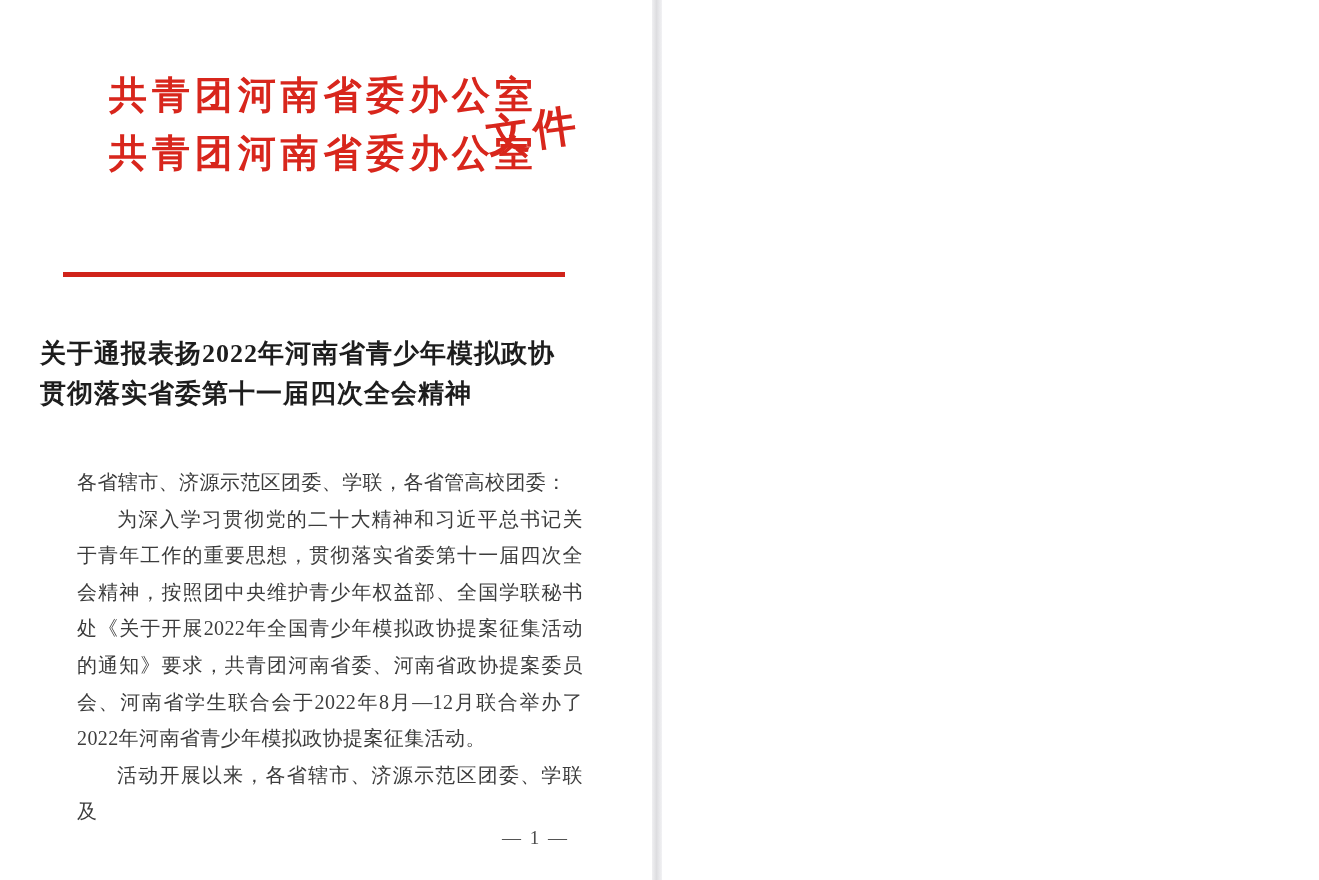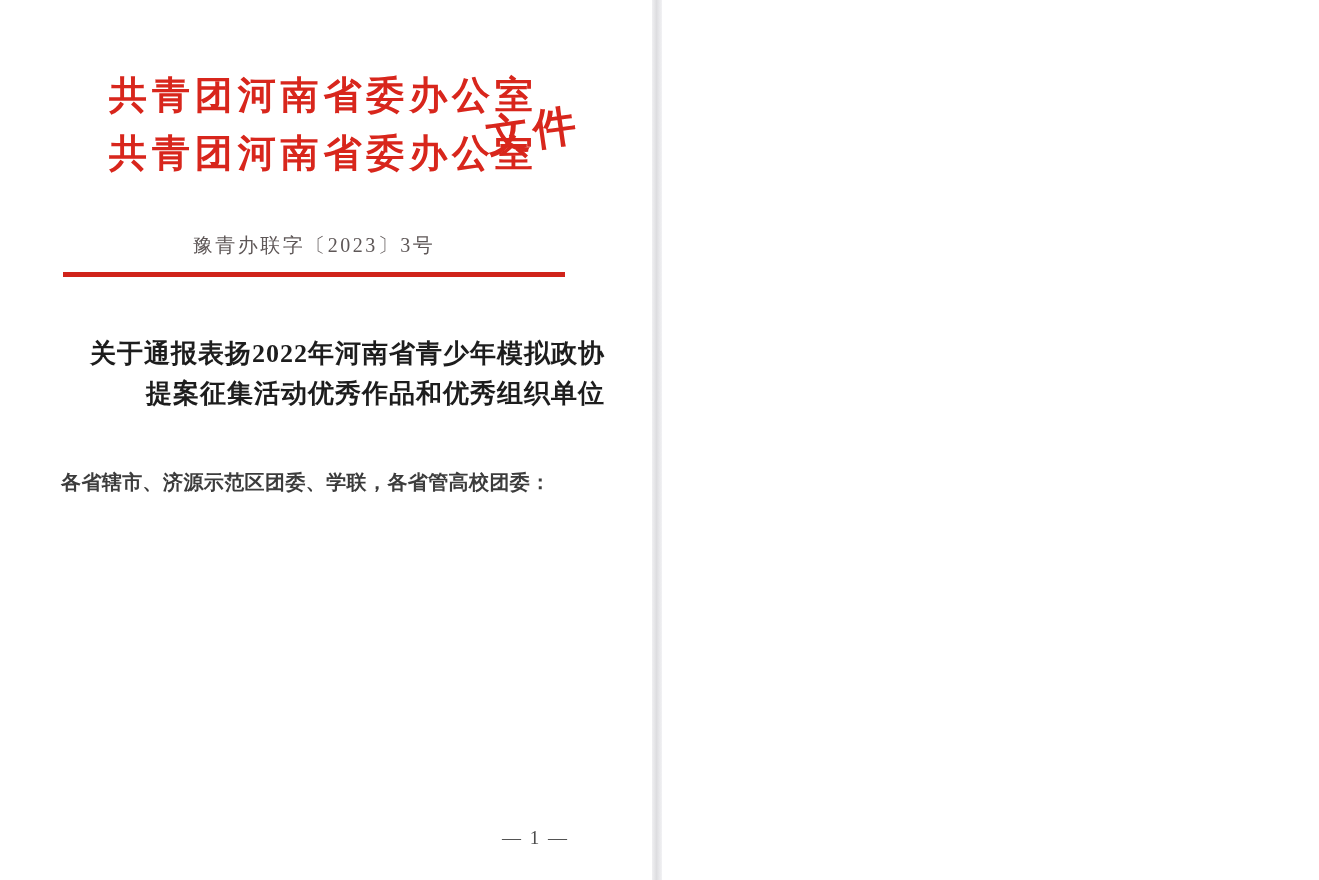--- a/index.html
+++ b/index.html
@@ -47,34 +47,34 @@
     letter-spacing: 2.5px;
   }
   .red-line {
     position: absolute; left: 63px; top: 272px; width: 502px; height: 5px;
     background: #d0231a;
   }
 
   
   .title-block {
     position: absolute; left: 40px; top: 334px; width: 565px;
-    text-align: right; font-weight: bold; color: #1d1d1d;
+    text-align: left; font-weight: bold; color: #1d1d1d;
     font-size: 26px; line-height: 40px; letter-spacing: 1px;
   }
 
   
   .body-block {
     position: absolute;
     color: #3c3c3c; font-size: 20px; line-height: 36.6px;
     letter-spacing: 0.4px;
     text-align: justify;
   }
   .body-block p { margin: 0; padding: 0; }
   .indent { text-indent: 2em; }
-  .body-left  { left: 61px;  top: 464px; width: 506px; font-weight: bold; }
+  .body-left  { left: 77px;  top: 464px; width: 506px; }
 
   
   .page-num {
     position: absolute; top: 827px;
     font-size: 19px; color: #4c4c4c; letter-spacing: 2px;
     white-space: nowrap;
   }
   .page-num-1 { left: 63px; width: 506px; text-align: right; }
 </style>
 </head>
@@ -84,31 +84,32 @@
 
   <div class="page page-left">
 
     <div class="org-block">
       <div class="org-line">共青团河南省委办公室</div>
       <div class="org-line">共青团河南省委办公室</div>
     </div>
 
     <div class="doc-type">文件</div>
 
-    <div class="doc-number">豫青办联字〔2023〕3号</div>
 
     <div class="red-line"></div>
 
     <div class="title-block">
       <div>关于通报表扬2022年河南省青少年模拟政协</div>
-      <div>提案征集活动优秀作品和优秀组织单位</div>
+      <div>贯彻落实省委第十一届四次全会精神</div>
     </div>
 
     <div class="body-block body-left">
       <p>各省辖市、济源示范区团委、学联，各省管高校团委：</p>
+      <p class="indent">为深入学习贯彻党的二十大精神和习近平总书记关于青年工作的重要思想，贯彻落实省委第十一届四次全会精神，按照团中央维护青少年权益部、全国学联秘书处《关于开展2022年全国青少年模拟政协提案征集活动的通知》要求，共青团河南省委、河南省政协提案委员会、河南省学生联合会于2022年8月—12月联合举办了2022年河南省青少年模拟政协提案征集活动。</p>
+      <p class="indent">活动开展以来，各省辖市、济源示范区团委、学联及</p>
     </div>
 
     <div class="page-num page-num-1">— 1 —</div>
   </div>
 
   <div class="page-divider"></div>
 
   <div class="page page-right">
 
     

